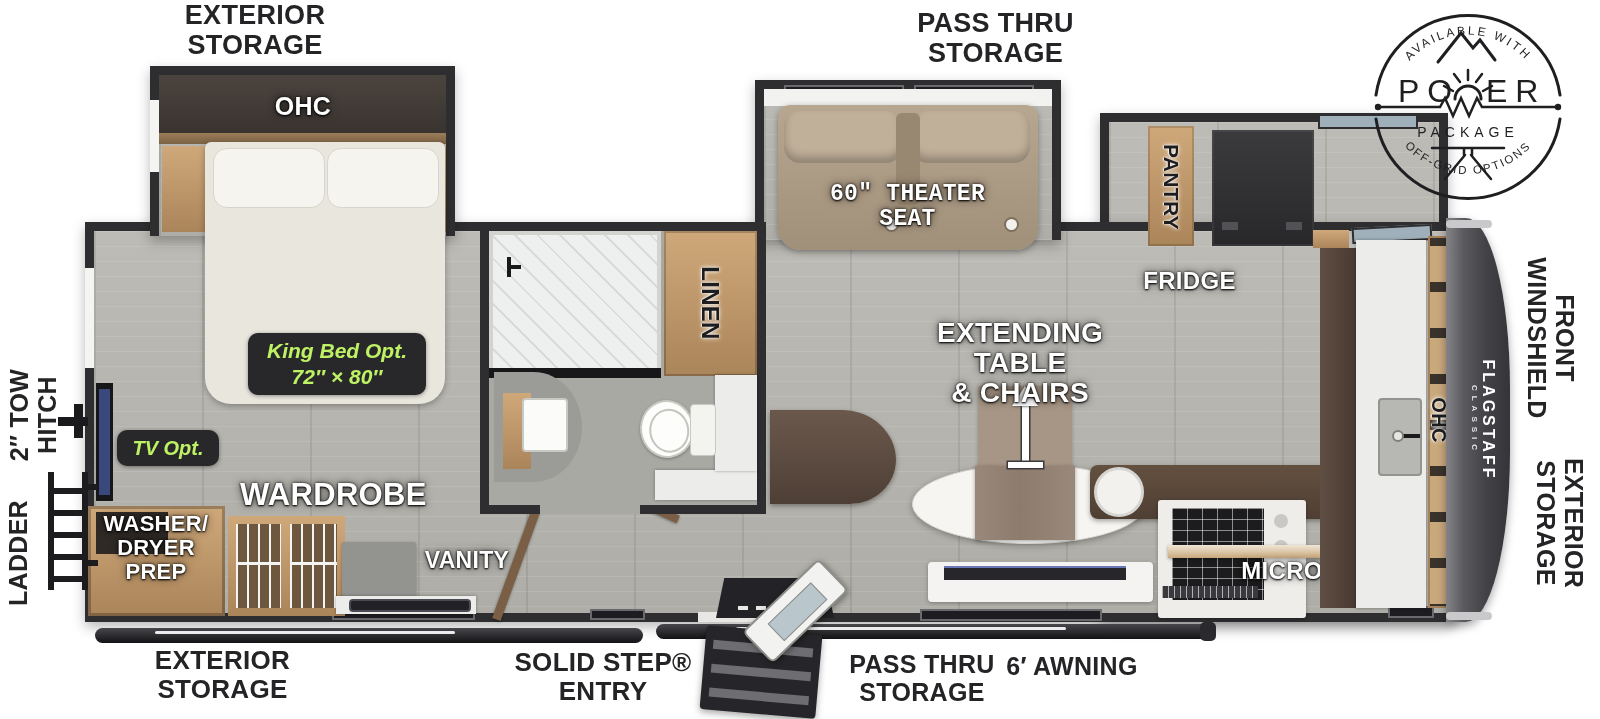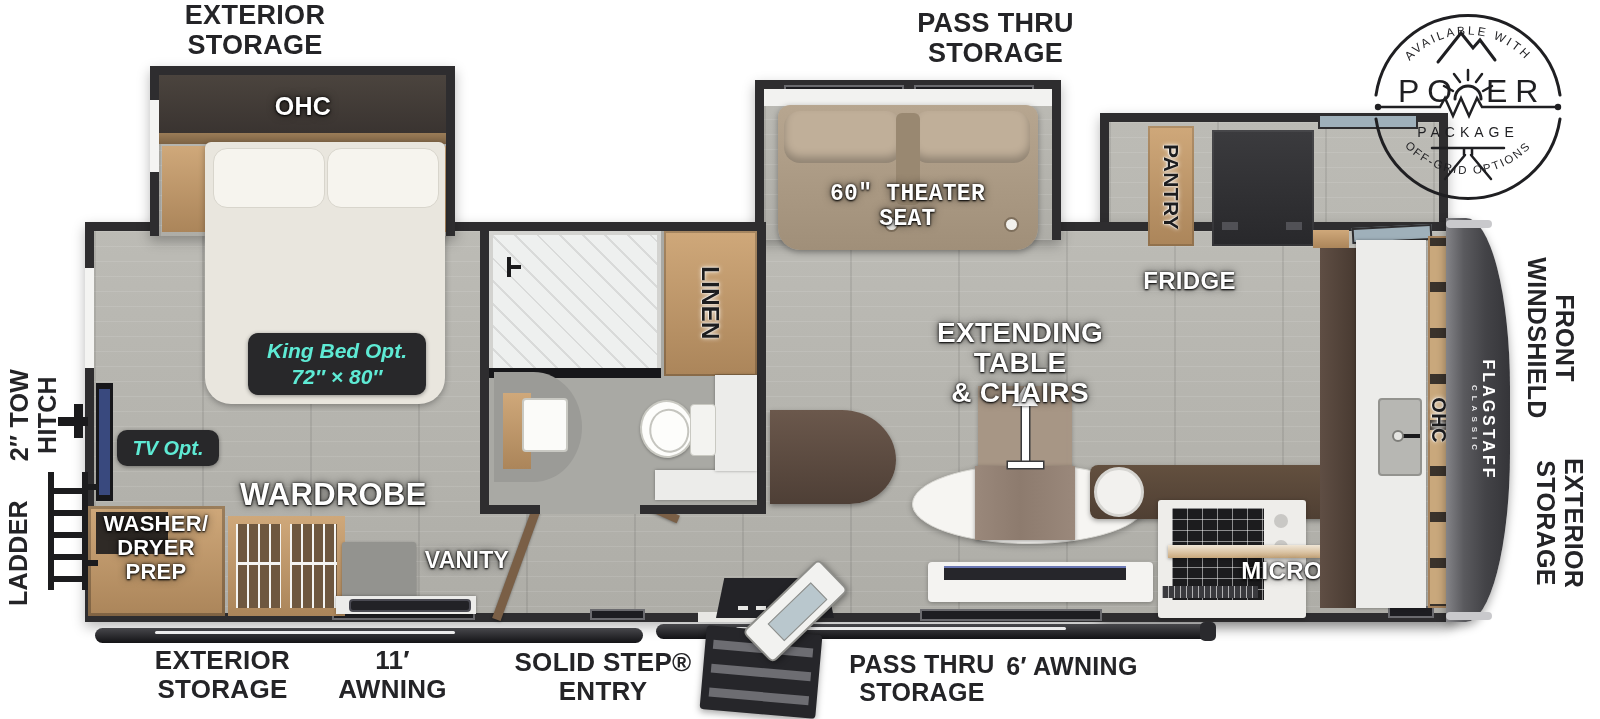--- a/index.html
+++ b/index.html
@@ -10,21 +10,21 @@
   .lblD{position:absolute;color:#242427;font-weight:bold;text-align:center;
         white-space:pre-line;line-height:1.12;letter-spacing:.3px;}
   .lblW{position:absolute;color:#fff;font-weight:bold;text-align:center;white-space:pre-line;
         line-height:1.08;letter-spacing:.3px;
         text-shadow:0 1px 2px rgba(0,0,0,.95),0 0 8px rgba(0,0,0,.65),0 0 3px rgba(0,0,0,.8);}
   .lblK{position:absolute;color:#1d1d1f;font-weight:bold;text-align:center;white-space:pre-line;
         line-height:1.1;letter-spacing:.3px;
         text-shadow:0 0 5px rgba(255,255,255,.95),0 0 2px rgba(255,255,255,.9),0 1px 1px rgba(255,255,255,.7);}
   .crot{transform:translate(-50%,-50%) rotate(90deg);}
   .crotl{transform:translate(-50%,-50%) rotate(-90deg);}
-  .badge{position:absolute;background:#28282a;color:#5eead4;font-weight:bold;font-style:italic;
+  .badge{position:absolute;background:#28282a;color:#bef264;font-weight:bold;font-style:italic;
          text-align:center;border-radius:10px;white-space:pre-line;line-height:1.25;
          display:flex;align-items:center;justify-content:center;
          box-shadow:0 1px 4px rgba(0,0,0,.4);}
   
   .floor{background-color:#b7b6b0;
     background-image:repeating-linear-gradient(90deg,rgba(0,0,0,.08) 0 2px,rgba(0,0,0,0) 2px 108px),
                      repeating-linear-gradient(180deg,rgba(255,255,255,.10) 0 1px,rgba(255,255,255,0) 1px 15px),
                      linear-gradient(180deg,#bcbbb5,#aeada7);}
   .walls{border:9px solid #2e2d2f;box-sizing:border-box;}
   .wood{background:linear-gradient(180deg,#cfa87a,#ab855a);}
@@ -48,22 +48,20 @@
 HITCH</div>
   <div class="lblD crotl" style="left:18px;top:553px;width:130px;font-size:25px;">LADDER</div>
 
   <div class="lblD crot" style="left:1551px;top:338px;width:175px;font-size:25px;">FRONT
 WINDSHIELD</div>
   <div class="lblD crot" style="left:1560px;top:523px;width:150px;font-size:25px;">EXTERIOR
 STORAGE</div>
 
   <div class="lblD" style="left:135px;top:646px;width:175px;font-size:26px;">EXTERIOR
 STORAGE</div>
-  <div class="lblD" style="left:320px;top:646px;width:145px;font-size:26px;">11′
-AWNING</div>
   <div class="lblD" style="left:505px;top:648px;width:196px;font-size:26px;">SOLID STEP®
 ENTRY</div>
   <div class="lblD" style="left:832px;top:650px;width:180px;font-size:25px;">PASS THRU
 STORAGE</div>
   <div class="lblD" style="left:992px;top:652px;width:160px;font-size:25px;">6′ AWNING</div>
 
   <div class="abs walls floor shadowed" style="left:1100px;top:113px;width:348px;height:509px;"></div>
 
   <div class="abs walls floor shadowed" style="left:85px;top:222px;width:1372px;height:400px;"></div>
 

